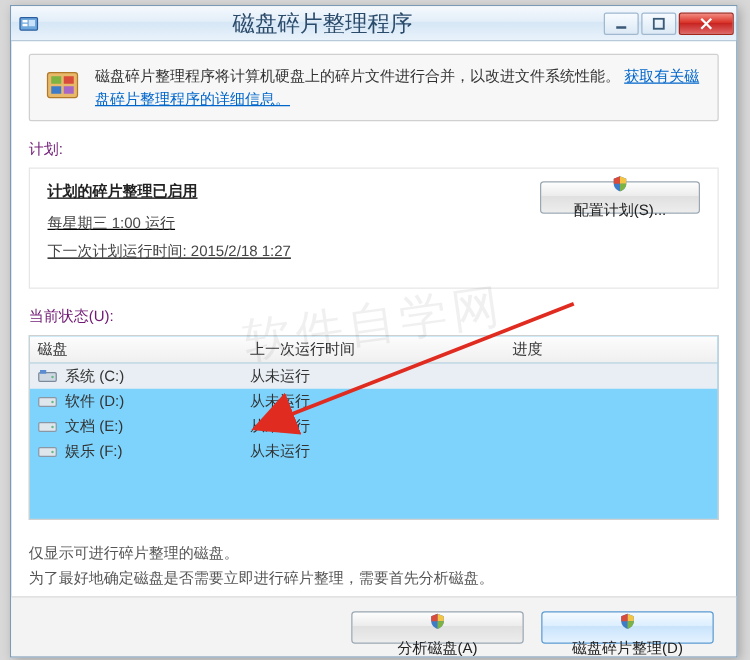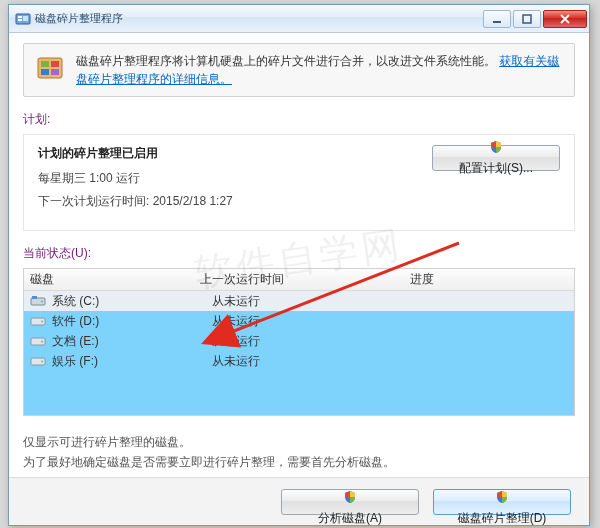--- a/index.html
+++ b/index.html
@@ -23,21 +23,21 @@
   }
   .titlebar {
     height: 28px;
     background: linear-gradient(#f5f9fd,#e3eef9 45%,#d5e6f5 46%,#e9f2fb);
     border-bottom: 1px solid #b8c9d9;
     display: flex;
     align-items: center;
     padding: 0 2px 0 6px;
   }
   .titlebar .ticon { width:16px; height:16px; margin-right:4px; }
-  .titlebar .ttext { flex:1; color:#2b4b6b; font-size:11px; }
+  .titlebar .ttext { flex:1; color:#2b4b6b; font-size:18px;text-align:center; }
   .tbtn {
     width: 28px; height: 18px;
     margin-left:2px;
     border:1px solid #9fb8d0;
     border-radius:2px;
     background: linear-gradient(#f7fbff,#dce9f5);
     display:flex;align-items:center;justify-content:center;
     cursor:pointer;
   }
   .tbtn.close {
@@ -57,20 +57,21 @@
     border-radius:2px;
   }
   .infobox .big-icon { width:32px; height:32px; flex-shrink:0; }
   .infobox .msg { color:#333; line-height:1.5; }
   .link { color:#0066cc; text-decoration:underline; cursor:pointer; }
   .section-label { color:#701a75; margin-top:14px; margin-bottom:6px; font-size:12px; }
   .schedule-block {
     border:1px solid #e6e6e6;
     padding:10px 4px 14px 14px;
     position:relative;
+    text-decoration:underline;
   }
   .sched-title { font-weight:bold; color:#222; margin-bottom:8px; }
   .sched-line { color:#444; margin-bottom:6px; font-size:12px; }
   .btn {
     height:26px;
     padding:0 14px;
     border:1px solid #9aa7b3;
     border-radius:3px;
     background:linear-gradient(#fdfdfd,#ececec 45%,#e0e0e0 46%,#ededed);
     color:#222;
@@ -85,21 +86,21 @@
     border-color:#5a9bd5;
     background:linear-gradient(#f4faff,#dceeff 45%,#c9e3fb 46%,#e4f2ff);
   }
   .config-btn { position:absolute; right:14px; top:10px; width:128px; justify-content:center; }
   .table-wrap { border:1px solid #d0d0d0; margin-top:4px; height:148px; overflow:hidden; background:#7dd3fc; position:relative; }
   .thead { display:flex; background:linear-gradient(#fdfdfd,#efefef); border-bottom:1px solid #d9d9d9; height:22px; align-items:center; }
   .th, .td { padding:0 6px; font-size:12px; color:#333; }
   .col-disk { width:170px; }
   .col-last { width:210px; }
   .col-prog { flex:1; }
-  .tbody .trow { display:flex; height:20px; align-items:center;gap:12px; }
+  .tbody .trow { display:flex; height:20px; align-items:center; }
   .tbody .trow.sel { background:#e8eef4; }
   .td.disk { display:flex; align-items:center; gap:6px; }
   .drive-icon { width:16px; height:12px; }
   .note { color:#555; margin-top:16px; line-height:1.7; font-size:12px; }
   .footer {
     position:absolute;
     left:0; right:0; bottom:0;
     border-top:1px solid #dcdcdc;
     height:48px;
     display:flex;

